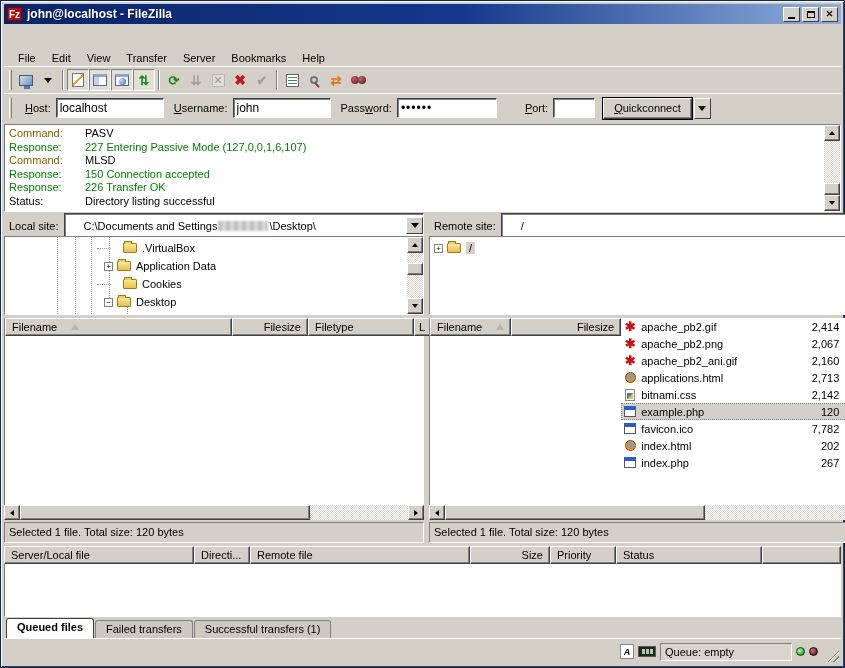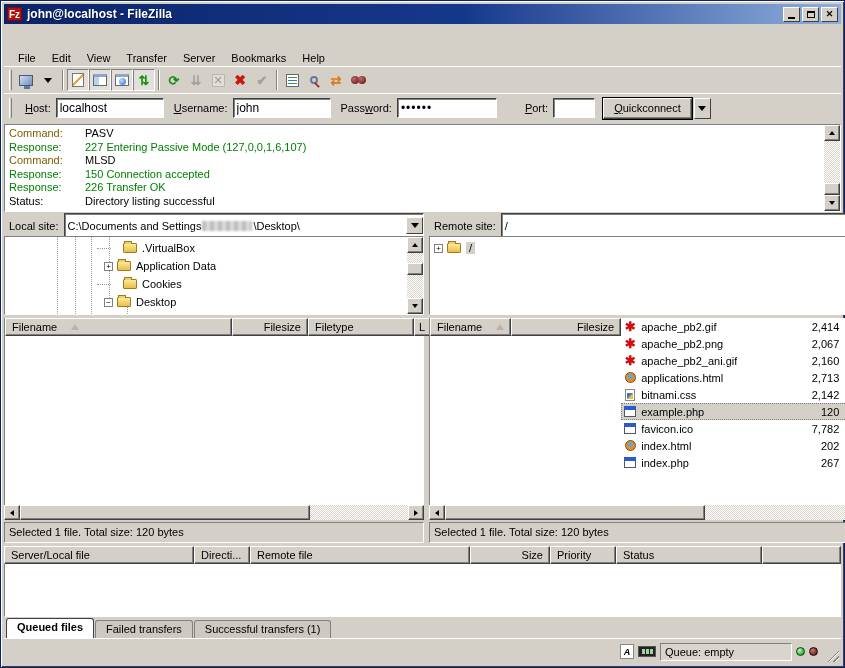--- a/index.html
+++ b/index.html
@@ -102,21 +102,21 @@
 
   
   .main { display:flex; flex:0 0 auto; margin-top:3px; }
   .pane { display:flex; flex-direction:column; }
   .pane-left { width:420px; flex:0 0 auto; }
   .pane-div { width:5px; flex:0 0 auto; }
   .pane-right { flex:1; }
   .siterow { height:21px; display:flex; align-items:center; flex:0 0 auto; }
   .site-label { padding:2px 5px; white-space:nowrap; }
   .combo { flex:1; height:26px; background:#fff; border:1px solid; border-color:#404040 #fff #fff #404040;
-           box-shadow:inset 1px 1px 0 #808080; display:flex; align-items:center; padding-left:3px; overflow:hidden; white-space:nowrap; }
+           box-shadow:inset 1px 1px 0 #808080; display:flex; align-items:center; padding-left:19px; overflow:hidden; white-space:nowrap; }
   .combo-arrow { width:17px; height:17px; margin-left:auto; background:#D4D0C8; border:1px solid;
                  border-color:#fff #404040 #404040 #fff; display:flex; align-items:center; justify-content:center; flex:0 0 auto; }
   .redact { display:inline-block; width:50px; height:10px; margin:0 1px;
             background:repeating-linear-gradient(90deg,#bdbdbd 0 4px,#d9d9d9 4px 8px); filter:blur(1.2px); }
   .treebox { height:79px; background:#fff; border:1px solid; border-color:#808080 #fff #fff #808080;
              display:flex; flex:0 0 auto; overflow:hidden;gap:15px; }
   .tree-area { flex:1; position:relative; overflow:hidden; }
   .guide { position:absolute; border-left:1px dotted #9a9a9a; top:0; bottom:0; }
   .tree-row { position:absolute; height:18px; display:flex; align-items:center; }
   .expander { width:9px; height:9px; background:#fff; border:1px solid #808080; font-size:8px; line-height:7px;

